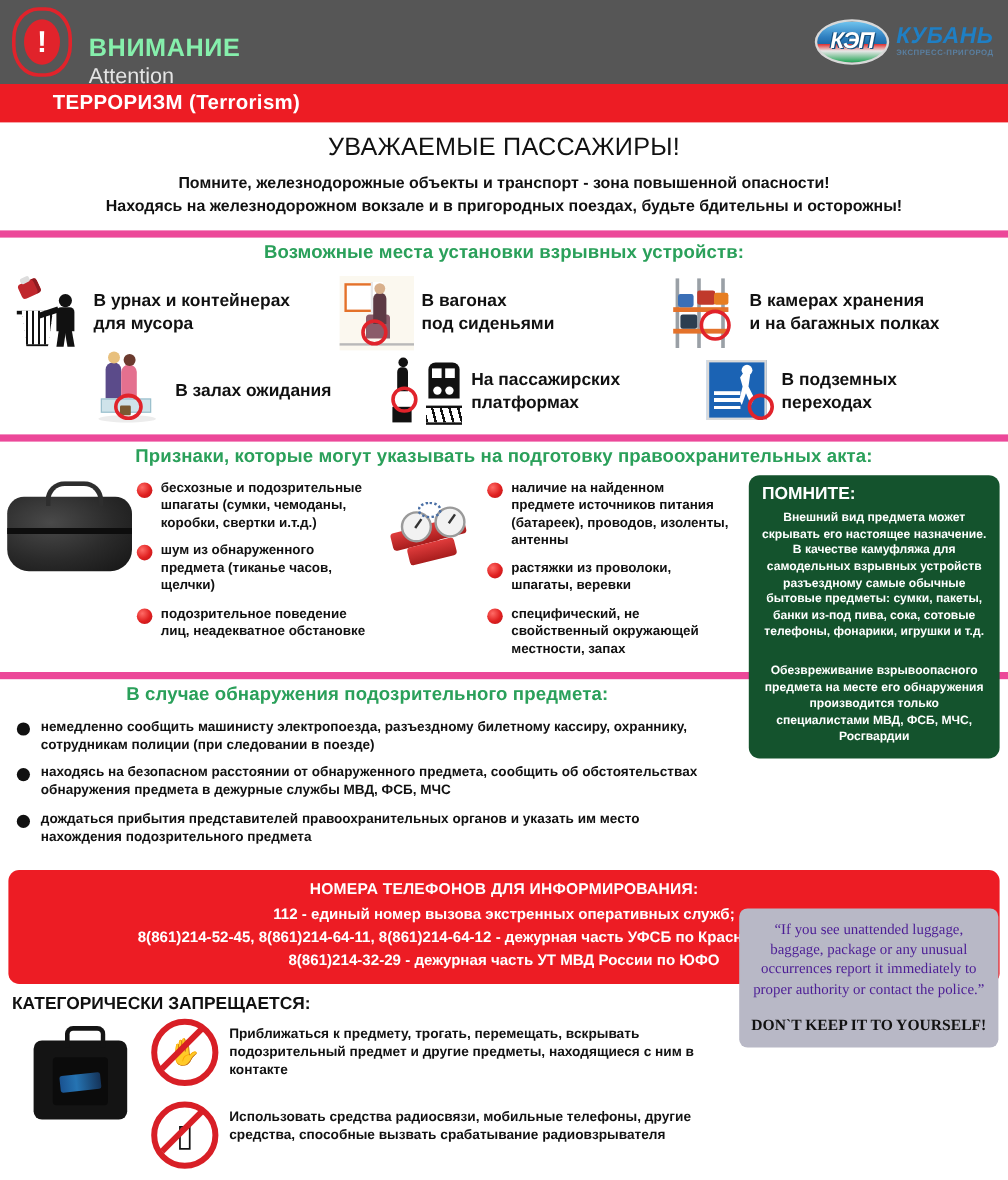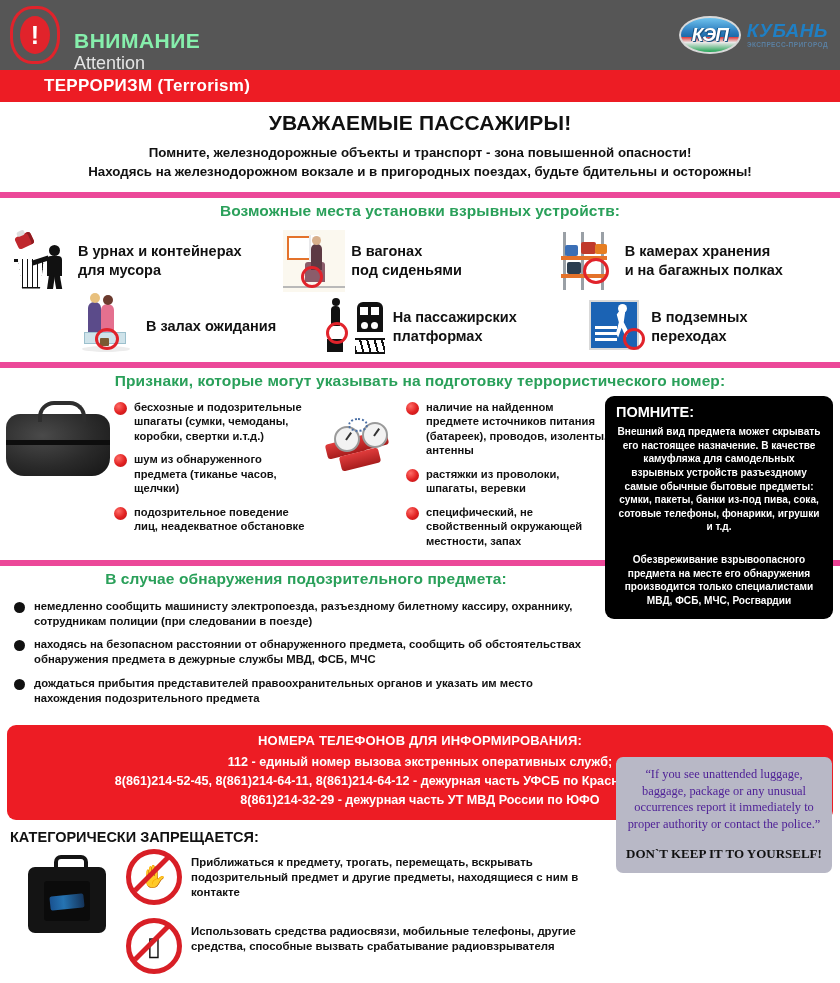--- a/index.html
+++ b/index.html
@@ -46,21 +46,21 @@
 
   
   .redbar{
     background:#ed1c24;height:32px;display:flex;align-items:center;
     padding-left:44px;box-sizing:border-box;
   }
   .redbar-text{color:#fff;font-size:17px;font-weight:bold;letter-spacing:.3px;}
 
   
   .intro{padding:9px 28px 10px;text-align:center;}
-  .intro-title{font-size:21px;font-weight:bold;letter-spacing:.2px;margin-bottom:8px;}
+  .intro-title{font-size:21px;font-weight:normal;letter-spacing:.2px;margin-bottom:8px;}
   .intro-line{font-size:13.3px;font-weight:bold;line-height:1.45;}
 
   
   .sec-head{
     border-top:6px solid #ec4899;background:#fff;text-align:center;
     padding:4px 0 4px;
   }
   .sec-head-text{color:#2aa05a;font-size:15.5px;font-weight:bold;letter-spacing:.1px;}
 
   
@@ -160,22 +160,22 @@
   .bullets{list-style:none;margin:0;padding:0;flex:1;}
   .bullets li{display:flex;gap:7px;margin-bottom:9px;align-items:flex-start;}
   .dot-red{
     width:13px;height:13px;border-radius:50%;flex:0 0 auto;margin-top:2px;
     background:radial-gradient(circle at 35% 32%,#ff6b66 0%,#e02020 55%,#b5141a 100%);
   }
   .btext{font-size:11.2px;font-weight:bold;line-height:1.3;}
 
   
   .remember{
-    position:absolute;right:7px;top:396px;width:228px;
-    background:#000000;border-radius:9px;color:#fff;
+    position:absolute;right:7px;top:396px;width:209px;
+    background:#14532d;border-radius:9px;color:#fff;
     padding:8px 11px 11px;box-sizing:border-box;
   }
   .rem-title{font-size:14.5px;font-weight:bold;margin-bottom:5px;}
   .rem-p{font-size:10.1px;font-weight:bold;line-height:1.35;text-align:center;}
   .rem-p2{margin-top:19px;}
 
   
   .actions{padding:7px 250px 4px 14px;}
   .act-list{list-style:none;margin:0;padding:0;}
   .act-list li{display:flex;gap:9px;margin-bottom:9px;align-items:flex-start;}
@@ -384,21 +384,21 @@
         </div>
         <div class="plabel">
           <div>В подземных</div>
           <div>переходах</div>
         </div>
       </div>
     </div>
   </div>
 
   <div class="sec-head">
-    <span class="sec-head-text">Признаки, которые могут указывать на подготовку террористического номер:</span>
+    <span class="sec-head-text">Признаки, которые могут указывать на подготовку правоохранительных акта:</span>
   </div>
 
   <div class="signs-wrap">
     <div class="signs-col" style="max-width:330px;">
       <div class="sign-img">
         <div class="bag-photo"></div>
       </div>
       <ul class="bullets">
         <li>
           <span class="dot-red"></span>

